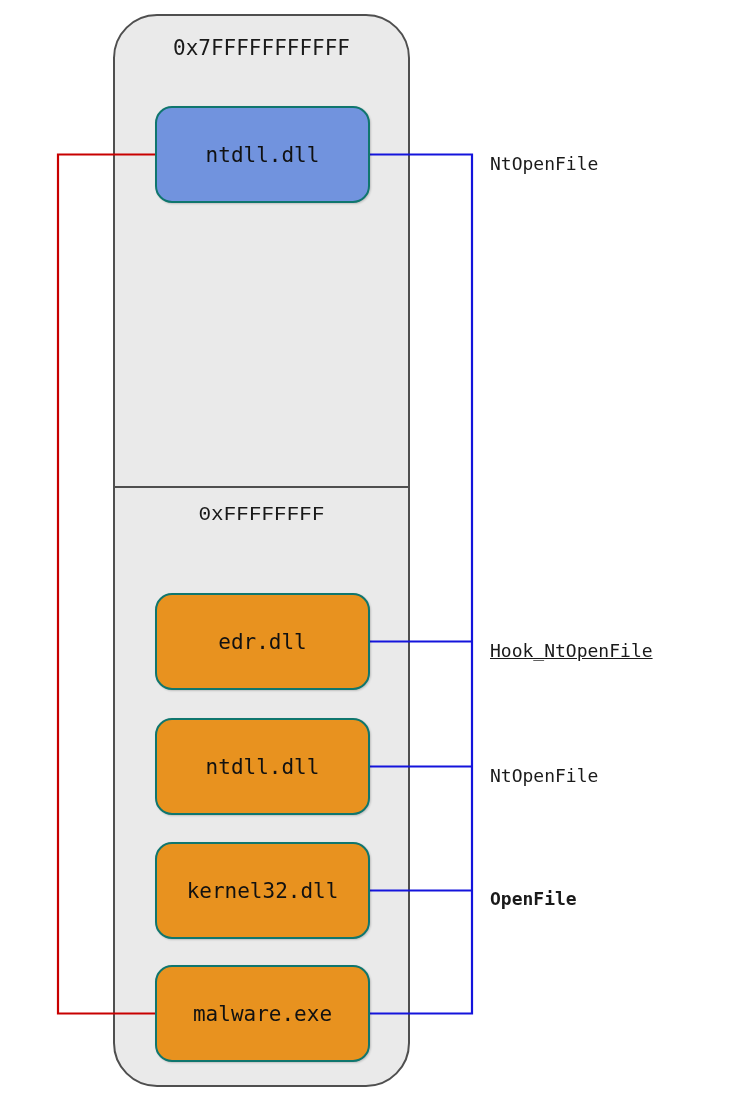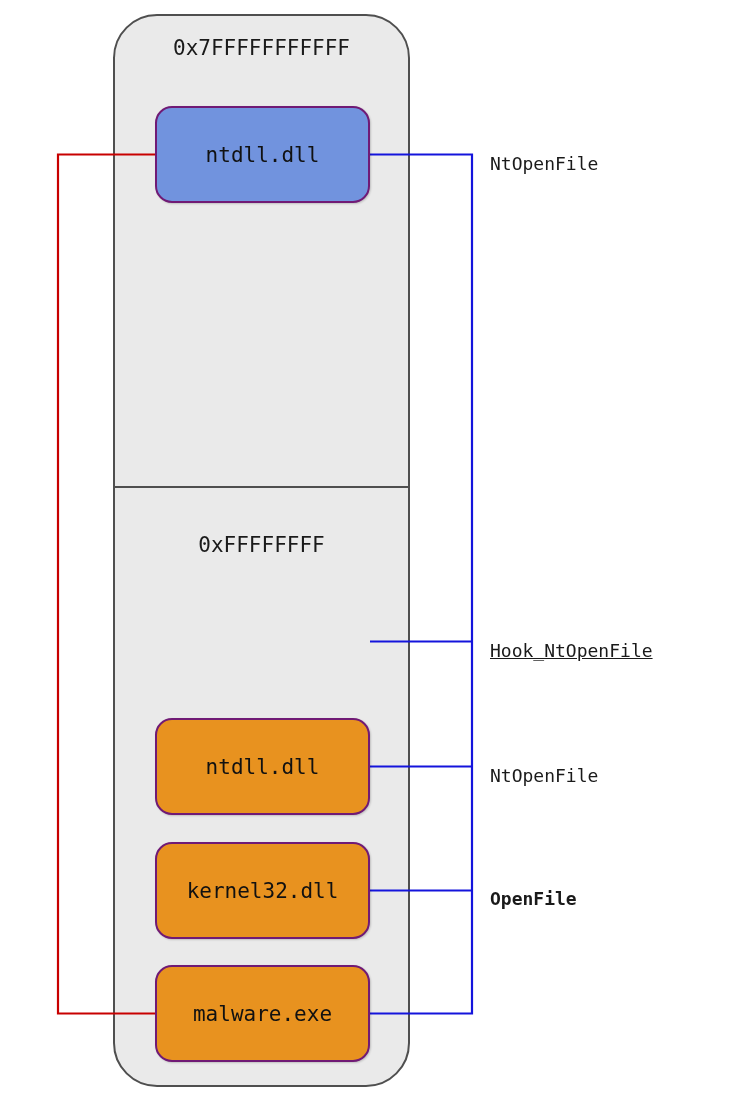--- a/index.html
+++ b/index.html
@@ -39,30 +39,30 @@
   .addr-label {
     position: absolute;
     left: 0;
     width: 100%;
     text-align: center;
     font-size: 21px;
     color: #1a1a1a;
     line-height: 1;
   }
   .addr-label.upper { top: 22px; }
-  .addr-label.lower { top: 519px; }
+  .addr-label.lower { top: 488px; font-family: Liberation Mono, monospace; }
 
   
   .module-box {
     position: absolute;
     left: 155px;
     width: 215px;
     height: 97px;
     box-sizing: border-box;
-    border: 2px solid #701a75;
+    border: 2px solid #0f766e;
     border-radius: 17px;
     display: flex;
     align-items: center;
     justify-content: center;
     font-size: 21px;
     color: #111111;
     box-shadow: 1px 1px 2px rgba(0,0,0,0.18);
     z-index: 3;
   }
   .module-box.system { background: var(--system_module_fill, #7193DE); }
@@ -117,20 +117,23 @@
     <path class="line-blue" d="M370,154.5 H472 V1013.5 H370"></path>
     <path class="line-blue" d="M370,641.5 H472"></path>
     <path class="line-blue" d="M370,766.5 H472"></path>
     <path class="line-blue" d="M370,890.5 H472"></path>
   </svg>
 
   <div id="box-ntdll-system" class="module-box system">
     <span>ntdll.dll</span>
   </div>
 
+  <div id="box-edr" class="module-box user">
+    <span>edr.dll</span>
+  </div>
 
   <div id="box-ntdll-user" class="module-box user">
     <span>ntdll.dll</span>
   </div>
 
   <div id="box-kernel32" class="module-box user">
     <span>kernel32.dll</span>
   </div>
 
   <div id="box-malware" class="module-box user">

